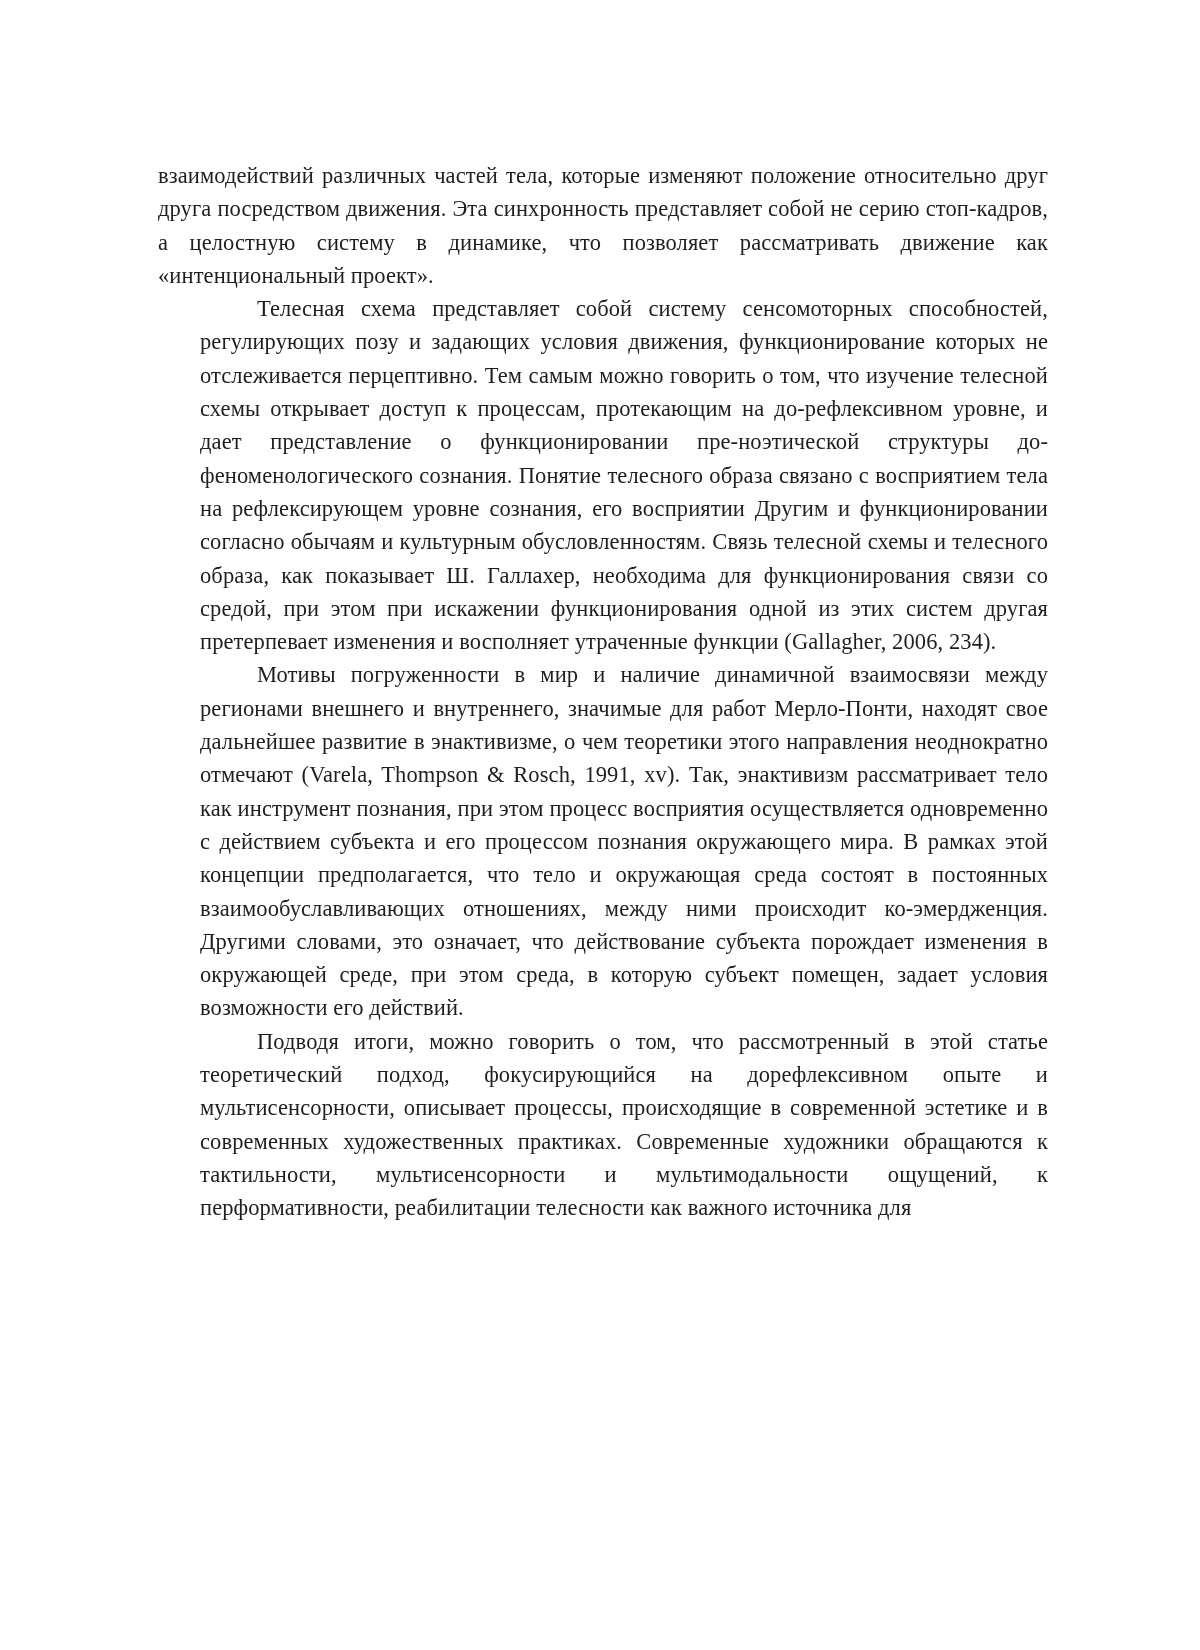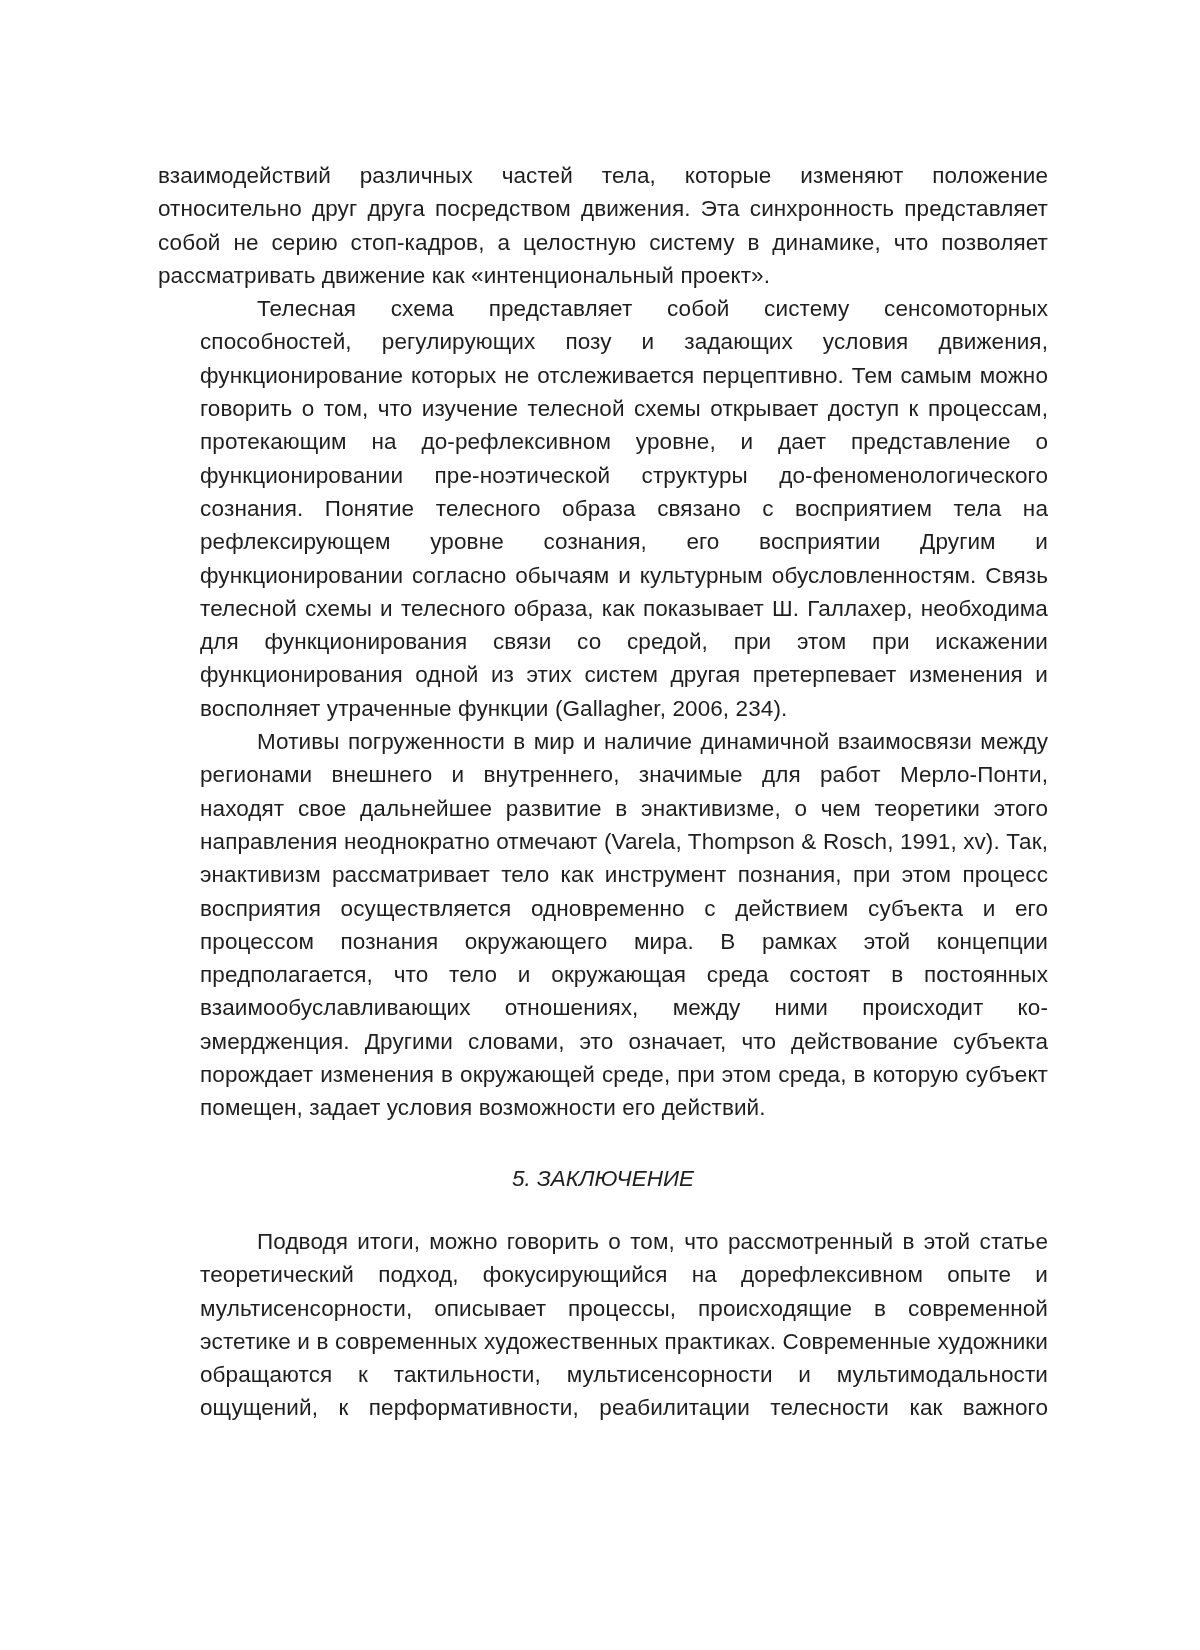--- a/index.html
+++ b/index.html
@@ -6,21 +6,21 @@
     margin: 0;
     padding: 0;
     background: #ffffff;
   }
   .page {
     position: relative;
     width: 1200px;
     height: 1432px;
     background: #ffffff;
     color: #1e1e1e;
-    font-family: Liberation Sans, sans-serif;
+    font-family: Liberation Serif, serif;
     overflow: hidden;
   }
   .content {
     position: absolute;
     left: 158px;
     top: 159px;
     width: 890px;
   }
   .body-par {
     margin: 0;
@@ -53,21 +53,20 @@
   }
 </style>
 </head>
 <body>
 
 <div class="page">
   <div class="content">
     <p class="body-par">взаимодействий различных частей тела, которые изменяют положение относительно друг друга посредством движения. Эта синхронность представляет собой не серию стоп-кадров, а целостную систему в динамике, что позволяет рассматривать движение как «интенциональный проект».</p>
     <p class="body-par indent">Телесная схема представляет собой систему сенсомоторных способностей, регулирующих позу и задающих условия движения, функционирование которых не отслеживается перцептивно. Тем самым можно говорить о том, что изучение телесной схемы открывает доступ к процессам, протекающим на до-рефлексивном уровне, и дает представление о функционировании пре-ноэтической структуры до-феноменологического сознания. Понятие телесного образа связано с восприятием тела на рефлексирующем уровне сознания, его восприятии Другим и функционировании согласно обычаям и культурным обусловленностям. Связь телесной схемы и телесного образа, как показывает Ш. Галлахер, необходима для функционирования связи со средой, при этом при искажении функционирования одной из этих систем другая претерпевает изменения и восполняет утраченные функции (Gallagher, 2006, 234).</p>
     <p class="body-par indent">Мотивы погруженности в мир и наличие динамичной взаимосвязи между регионами внешнего и внутреннего, значимые для работ Мерло-Понти, находят свое дальнейшее развитие в энактивизме, о чем теоретики этого направления неоднократно отмечают (Varela, Thompson &amp; Rosch, 1991, xv). Так, энактивизм рассматривает тело как инструмент познания, при этом процесс восприятия осуществляется одновременно с действием субъекта и его процессом познания окружающего мира. В рамках этой концепции предполагается, что тело и окружающая среда состоят в постоянных взаимообуславливающих отношениях, между ними происходит ко-эмердженция. Другими словами, это означает, что действование субъекта порождает изменения в окружающей среде, при этом среда, в которую субъект помещен, задает условия возможности его действий.</p>
-    <h2 class="section-heading">5. ЗАКЛЮЧЕНИЕ</h2>
     <p class="body-par indent">Подводя итоги, можно говорить о том, что рассмотренный в этой статье теоретический подход, фокусирующийся на дорефлексивном опыте и мультисенсорности, описывает процессы, происходящие в современной эстетике и в современных художественных практиках. Современные художники обращаются к тактильности, мультисенсорности и мультимодальности ощущений, к перформативности, реабилитации телесности как важного источника для</p>
   </div>
 
   <div class="footer">
     <span>HORIZON 13 (2) 2024</span>
     <span>449</span>
   </div>
 </div>
 
 </body></html>

